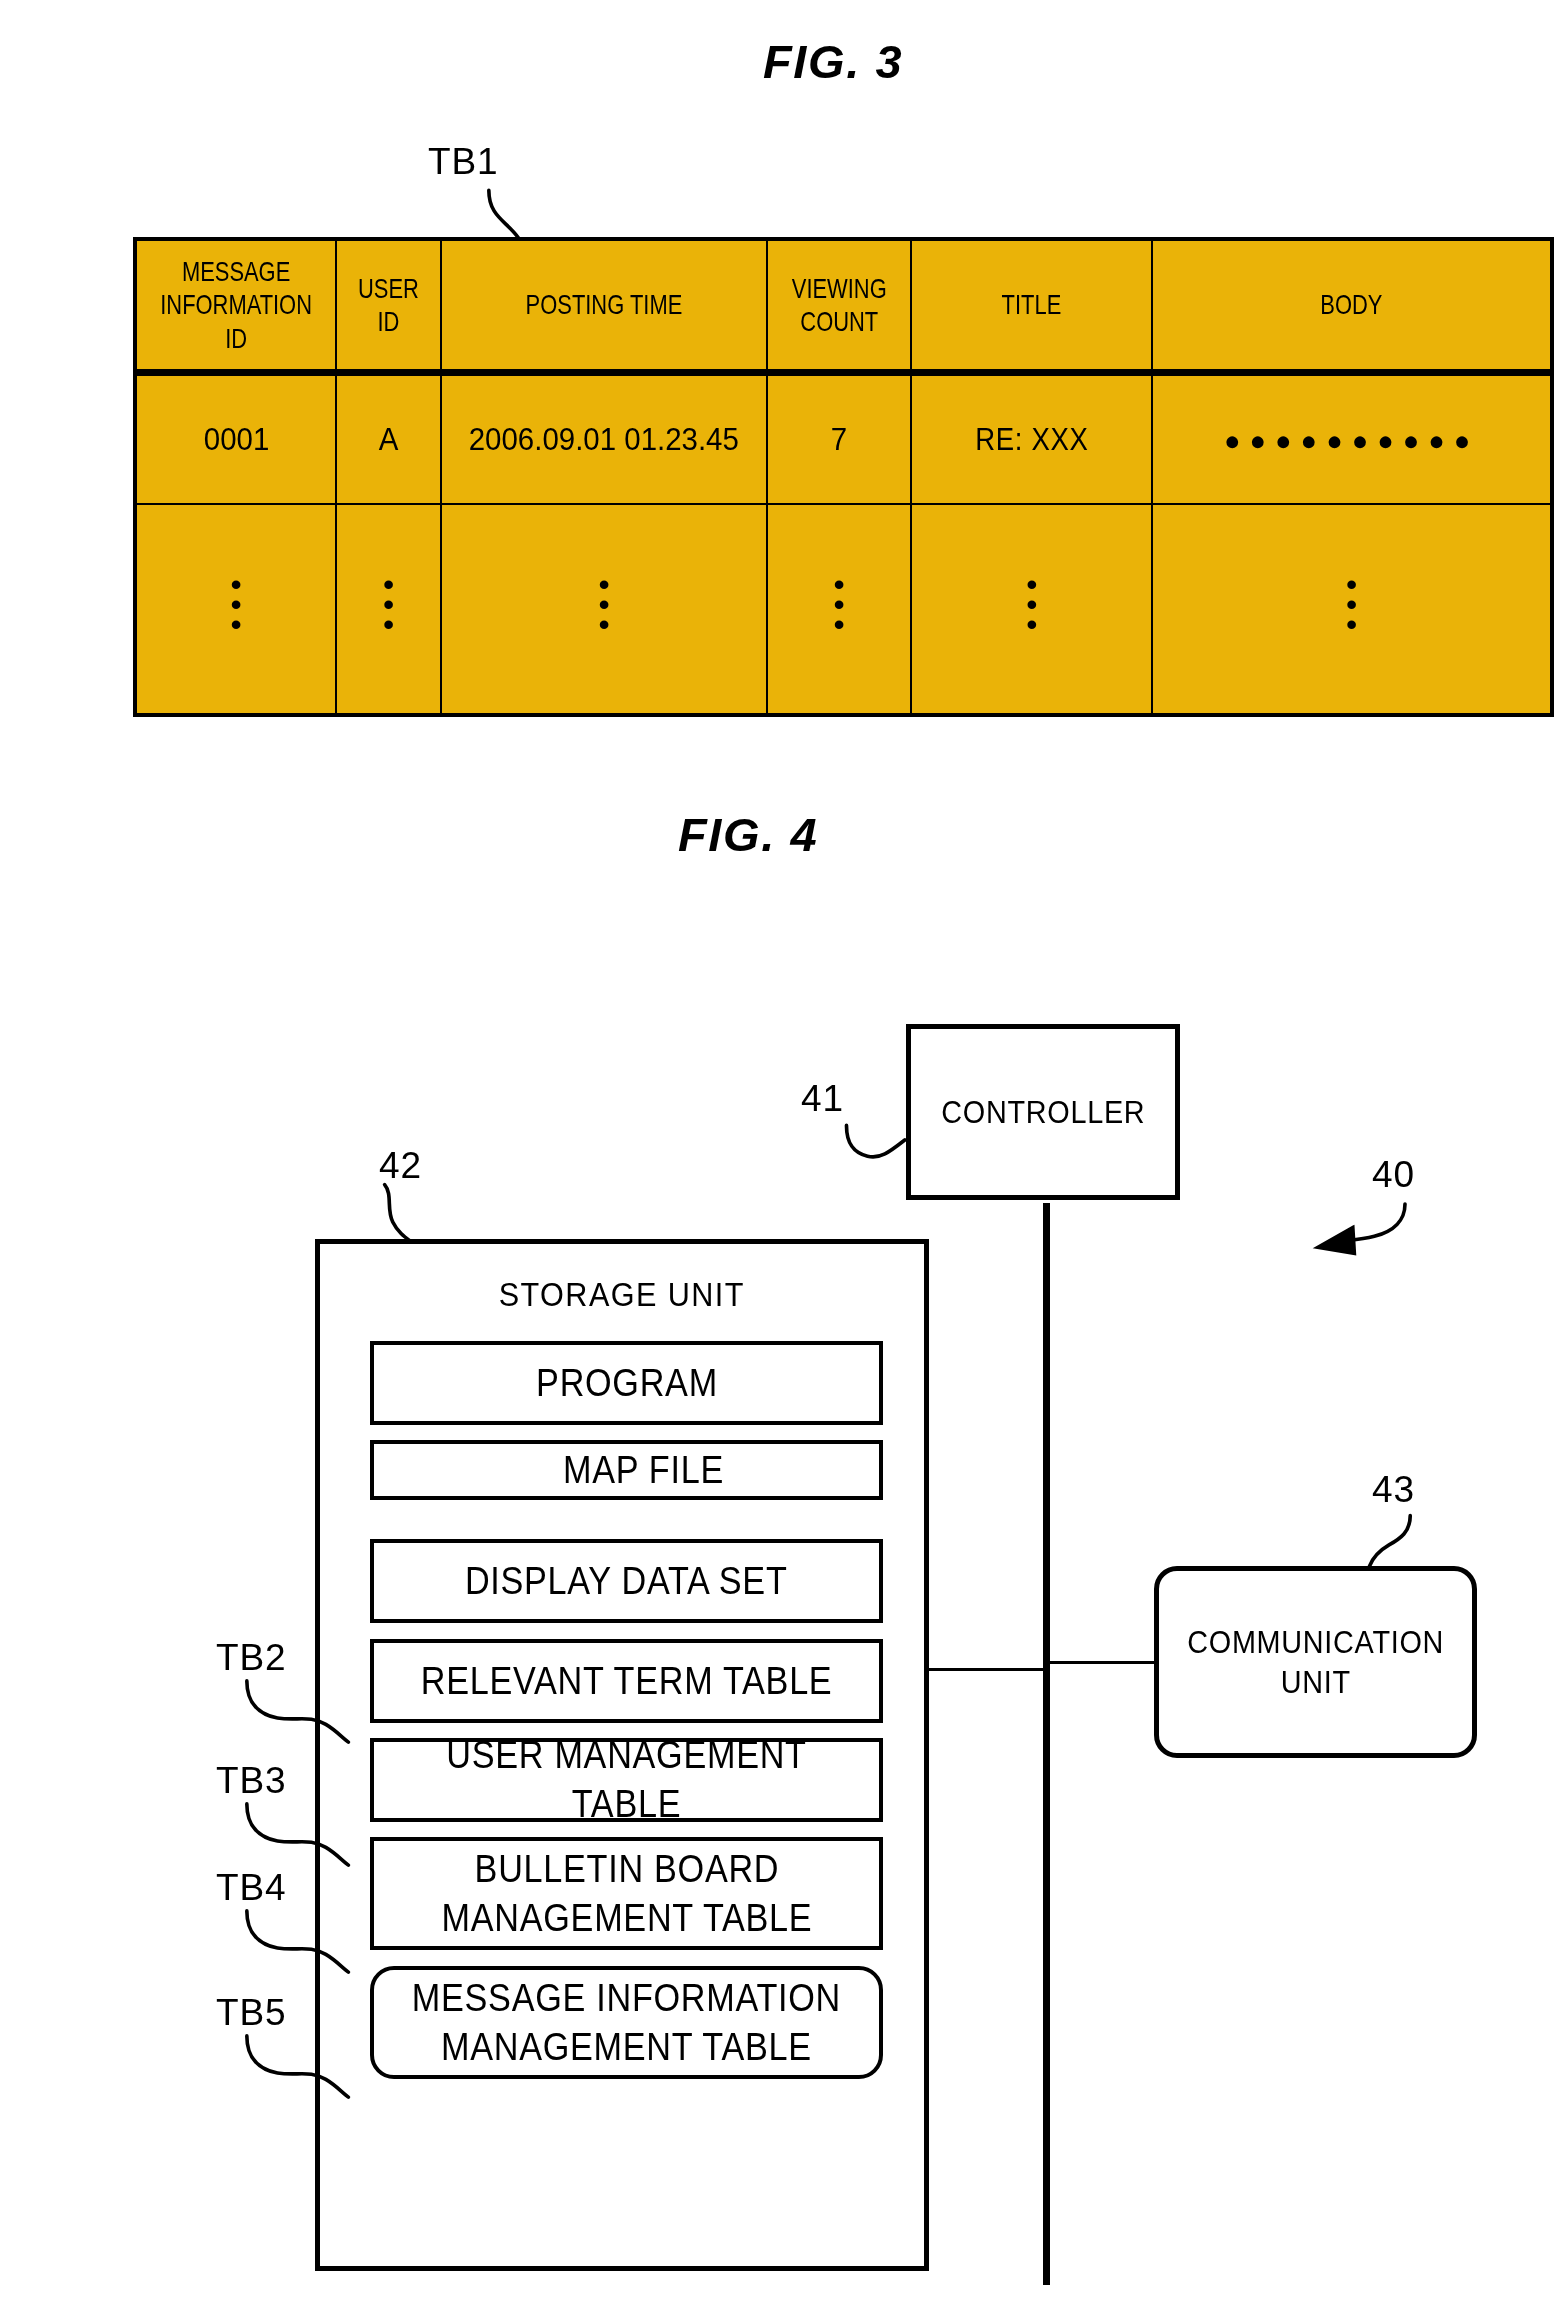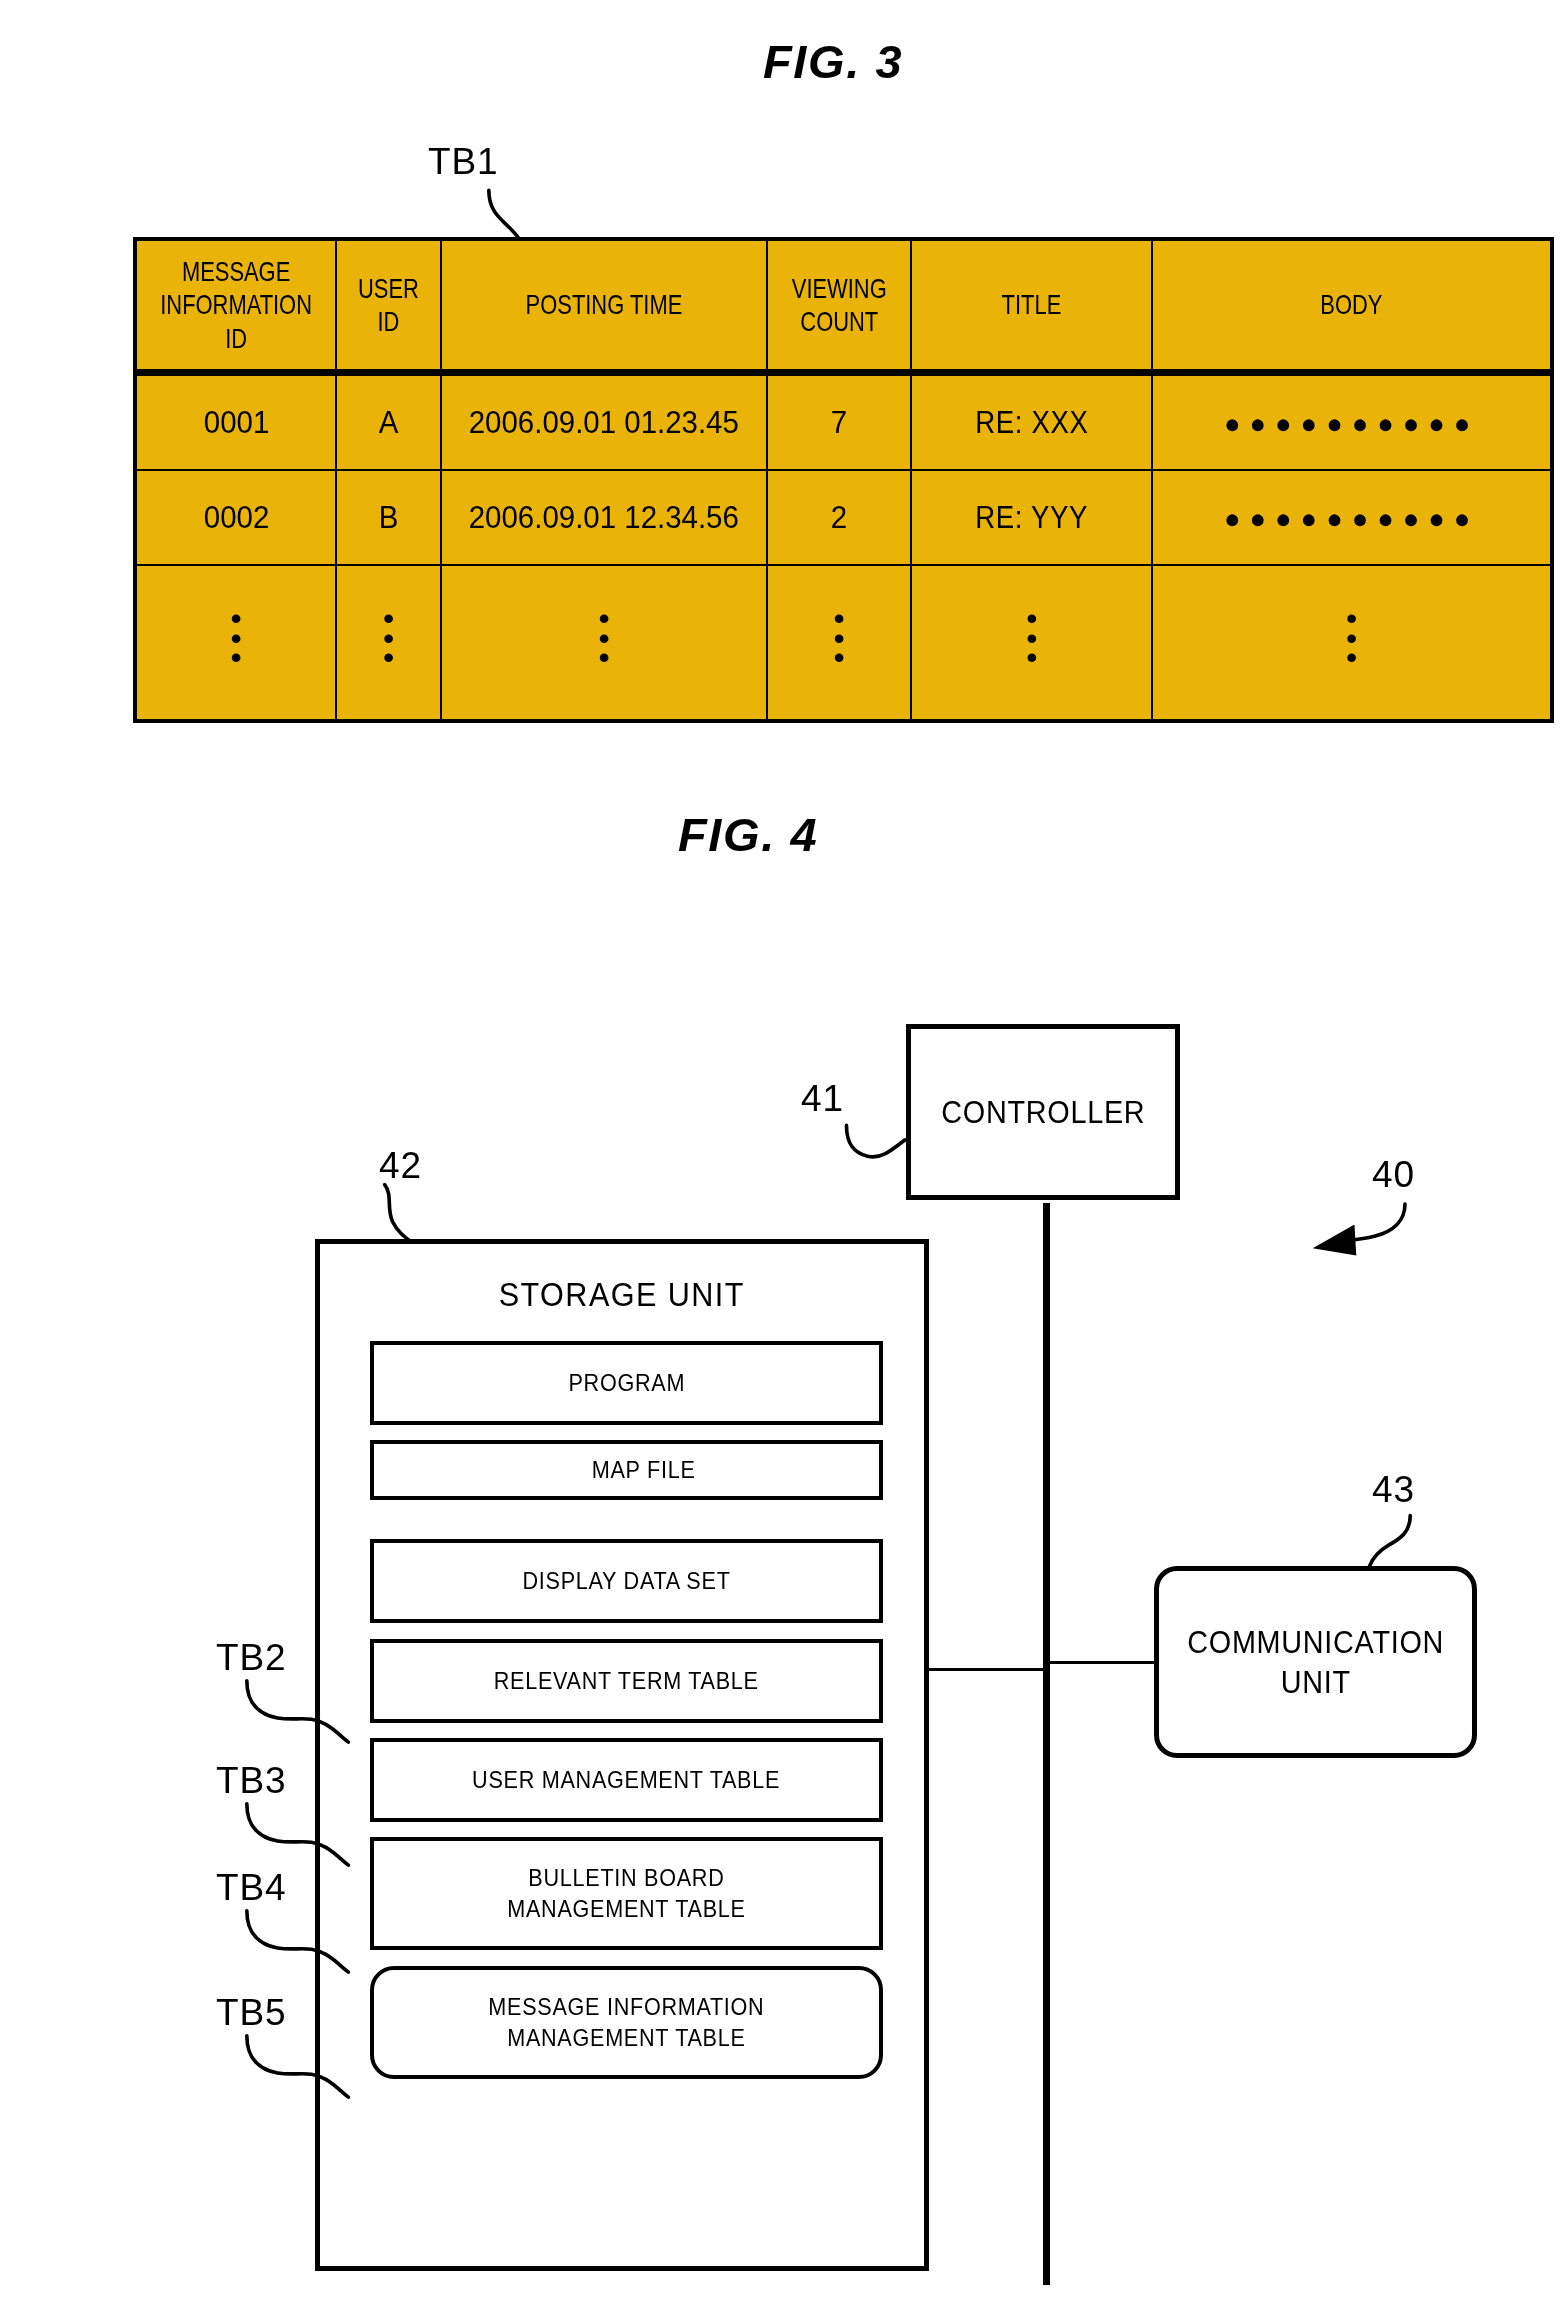--- a/index.html
+++ b/index.html
@@ -127,21 +127,21 @@
     position: absolute;
     left: 50px;
     width: 513px;
     box-sizing: border-box;
     border: 4.8px solid #000;
     background: #fff;
     display: flex;
     align-items: center;
     justify-content: center;
     text-align: center;
-    font-size: 24px;
+    font-size: 38px;
     letter-spacing: 0.8px;
     line-height: 1.28;
   }
   .inner-box .lbl { display:block; transform: scaleX(0.90); white-space: pre-line; }
 
   
   .wire { background: #000; position: absolute; }
 
   
   svg.leader { position: absolute; overflow: visible; }
@@ -195,28 +195,20 @@
   </thead>
   <tbody>
     <tr>
       <td><span class="cell-squeeze">0001</span></td>
       <td><span class="cell-squeeze">A</span></td>
       <td><span class="cell-squeeze">2006.09.01 01.23.45</span></td>
       <td><span class="cell-squeeze">7</span></td>
       <td><span class="cell-title">RE: XXX</span></td>
       <td><span class="dots-h">●●●●●●●●●●</span></td>
     </tr>
-    <tr>
-      <td><span class="cell-squeeze">0002</span></td>
-      <td><span class="cell-squeeze">B</span></td>
-      <td><span class="cell-squeeze">2006.09.01 12.34.56</span></td>
-      <td><span class="cell-squeeze">2</span></td>
-      <td><span class="cell-title">RE: YYY</span></td>
-      <td><span class="dots-h">●●●●●●●●●●</span></td>
-    </tr>
     <tr class="ellipsis-row">
       <td><span class="dots-v">•
 •
 •</span></td>
       <td><span class="dots-v">•
 •
 •</span></td>
       <td><span class="dots-v">•
 •
 •</span></td>

